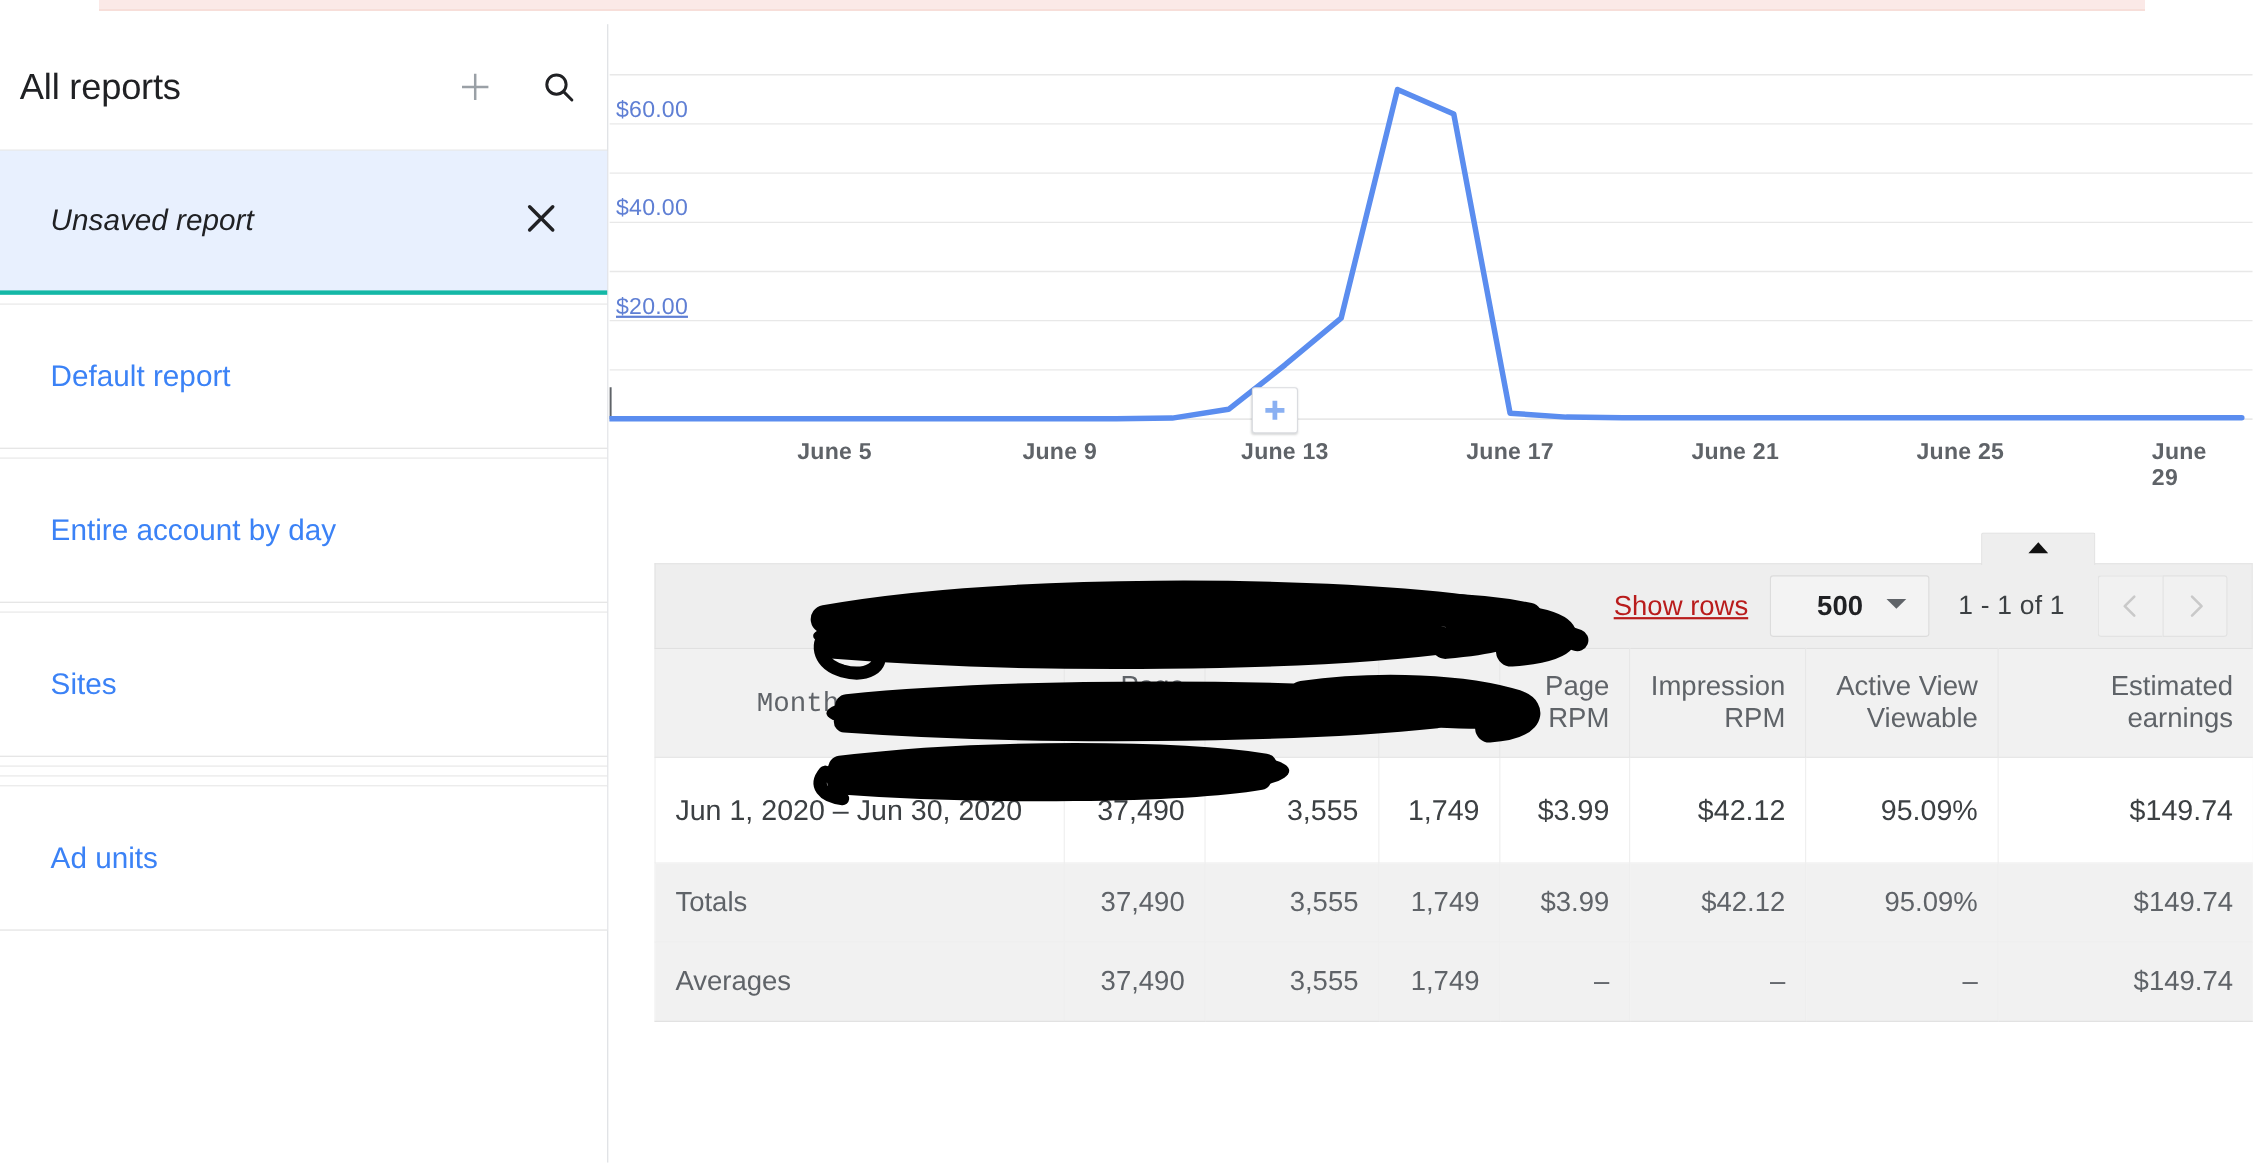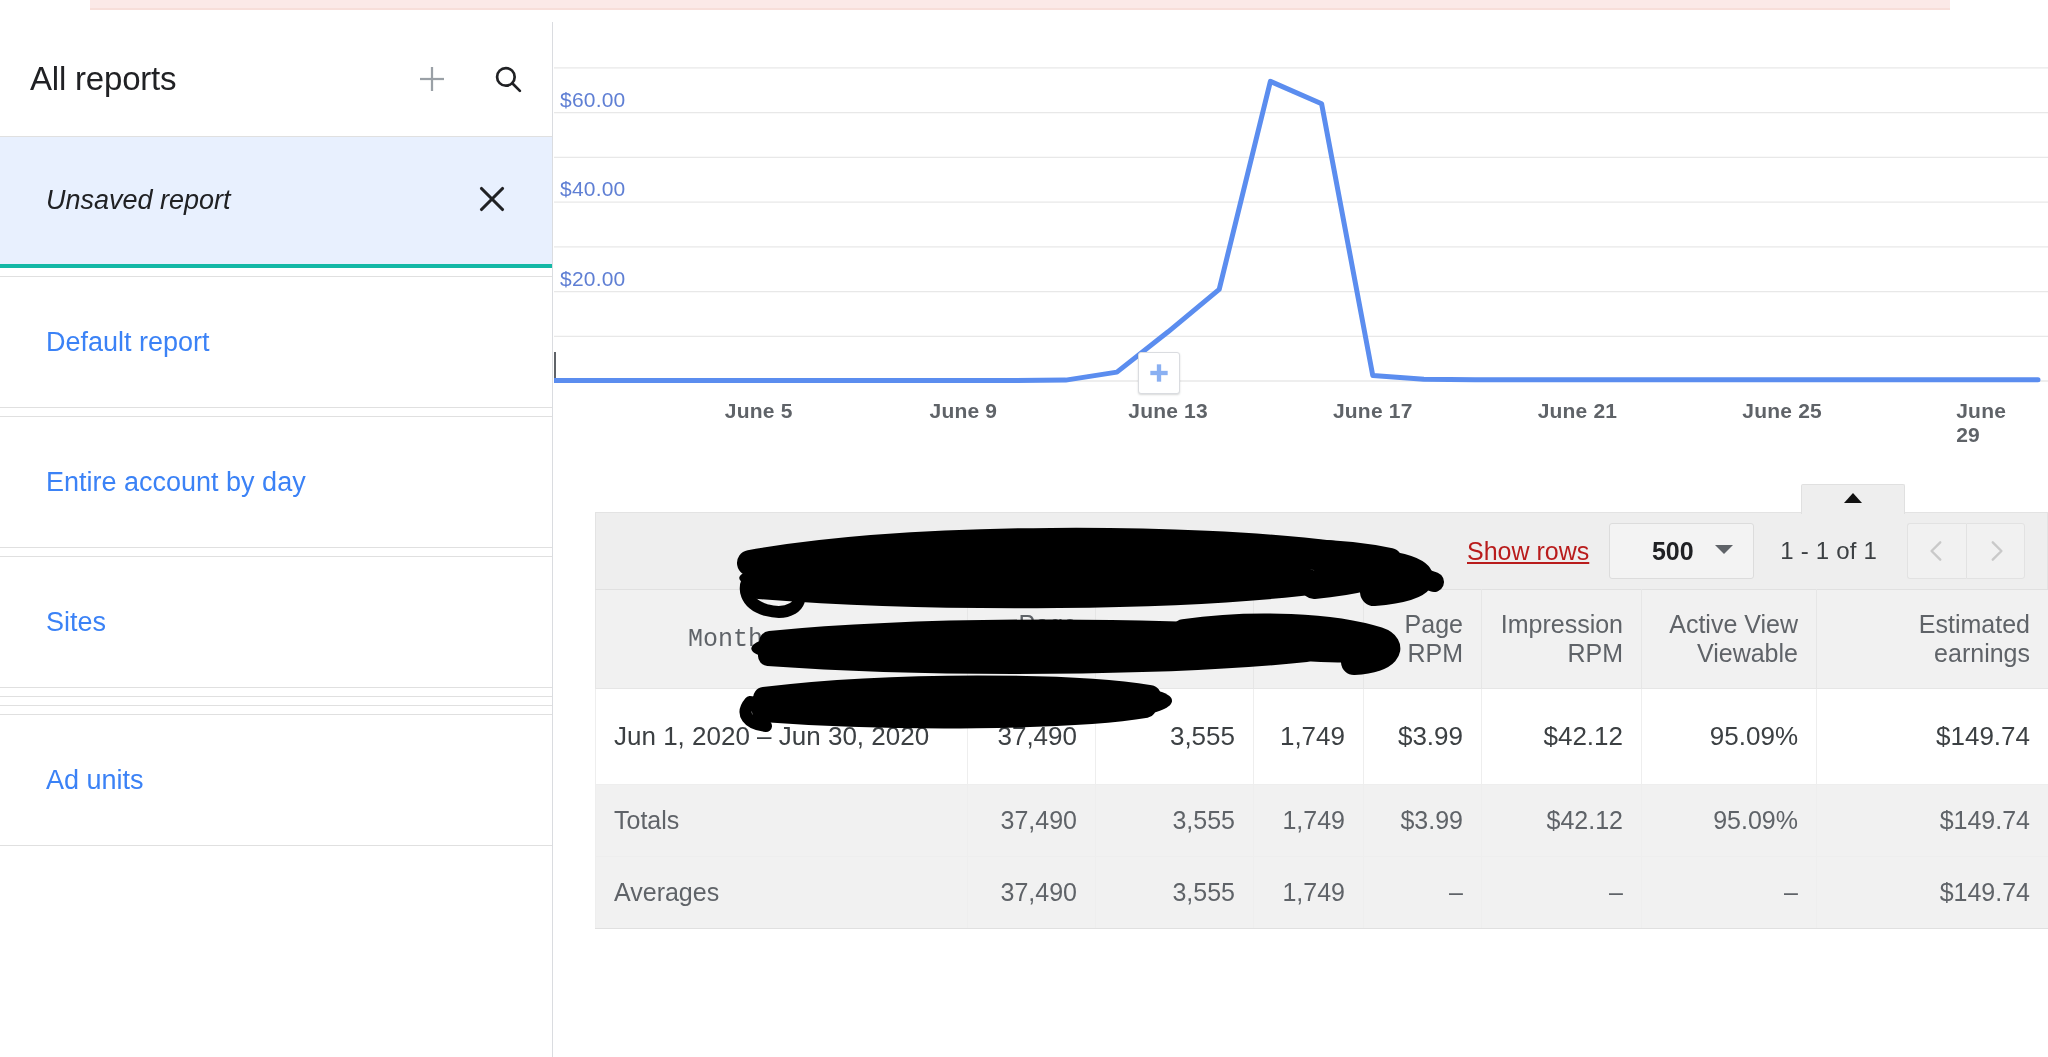--- a/index.html
+++ b/index.html
@@ -19,21 +19,21 @@
   
   .sidebar{
     position:absolute;left:0;top:22px;width:553px;height:1035px;
     background:#fff;border-right:1px solid #dadce0;box-sizing:border-box;
   }
   .sb-header{
     position:relative;height:115px;display:flex;align-items:center;
     border-bottom:1px solid #e0e0e0;box-sizing:border-box;
   }
   .sb-title{
-    margin-left:30px;font-size:33px;color:#202124;font-weight:400;letter-spacing:-0.2px;
+    margin-left:18px;font-size:33px;color:#202124;font-weight:400;letter-spacing:-0.2px;
   }
   .sb-actions{position:absolute;right:20px;top:50%;transform:translateY(-50%);display:flex;align-items:center;gap:28px;}
   .icon-btn{width:48px;height:48px;display:flex;align-items:center;justify-content:center;cursor:pointer;}
   .icon-btn svg{display:block;}
 
   .sb-item{
     position:relative;height:131px;display:flex;align-items:center;
     border-bottom:1px solid #e0e0e0;box-sizing:border-box;background:#fff;cursor:pointer;
   }
   .sb-item .sb-label{margin-left:46px;font-size:27px;color:#3b82f6;}
@@ -201,21 +201,21 @@
           <line x1="1" x2="1" y1="330" y2="359" stroke="#5f6368" stroke-width="2"></line>
           <path d="M0.0,358.6 L51.2,358.6 L102.3,358.6 L153.5,358.6 L204.7,358.6 L255.9,358.6 L307.0,358.6 L358.2,358.6 L409.4,358.6 L460.6,358.6 L511.7,358.1 L562.9,350.1 L614.1,309.8 L665.2,267.3 L716.4,59.4 L767.6,81.7 L818.8,353.6 L869.9,357.2 L921.1,357.7 L972.3,357.7 L1023.4,357.7 L1074.6,357.7 L1125.8,357.7 L1177.0,357.7 L1228.1,357.7 L1279.3,357.7 L1330.5,357.7 L1381.7,357.7 L1432.8,357.7 L1484.0,357.7" fill="none" stroke="#5b8def" stroke-width="5" stroke-linejoin="round" stroke-linecap="round"></path>
         </svg>
 
       <div class="plus-btn">
         <svg width="26" height="26" viewBox="0 0 24 24">
           <path d="M10 4h4v16h-4z" fill="#8ab0f2"></path>
             <path d="M4 10h16v4H4z" fill="#8ab0f2"></path>
         </svg>
       </div>
-    <div class="ylabel" style="left: 6px; top: 244.556px;">$20.00</div>
+    <div class="ylabel" style="left: 6px; top: 244.556px; text-decoration: underline;">$20.00</div>
         <div class="ylabel" style="left: 6px; top: 155.111px;">$40.00</div>
         <div class="ylabel" style="left: 6px; top: 65.6667px;">$60.00</div>
         <div class="xlabel" style="left: 204.69px; top: 377px;">June 5</div>
         <div class="xlabel" style="left: 409.379px; top: 377px;">June 9</div>
         <div class="xlabel" style="left: 614.069px; top: 377px;">June 13</div>
         <div class="xlabel" style="left: 818.759px; top: 377px;">June 17</div>
         <div class="xlabel" style="left: 1023.45px; top: 377px;">June 21</div>
         <div class="xlabel" style="left: 1228.14px; top: 377px;">June 25</div>
         <div class="xlabel" style="left: 1432.83px; top: 377px;">June 29</div>
       </div>

